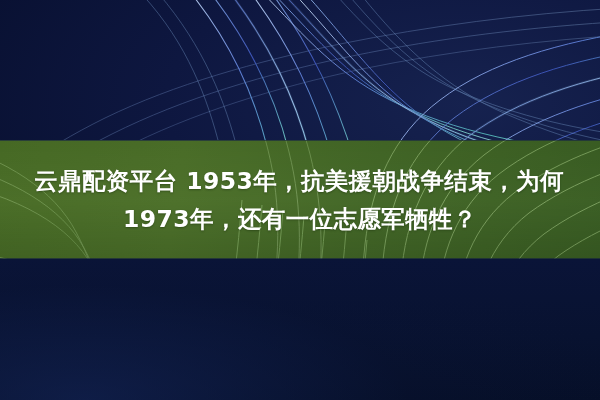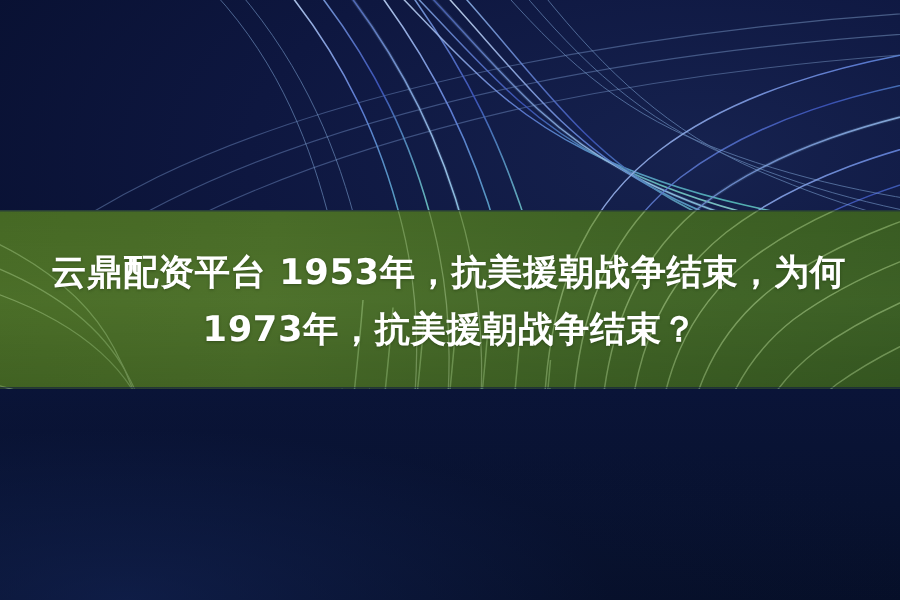--- a/index.html
+++ b/index.html
@@ -264,17 +264,17 @@
         <path d="M 200,-20 C 252,42 276,100 289,152 C 303,208 302,264 291,332 C 281,388 275,418 273,448"></path>
         <path d="M 220,-20 C 272,44 296,102 310,154 C 324,210 324,266 314,334 C 305,390 299,420 297,450"></path>
       </g>
     </svg>
     <div id="banner-tint"></div>
     <div id="banner-top-edge"></div>
     <div id="banner-bottom-edge"></div>
 
     <div id="headline">
       <div class="hl-line hl-line-1">云鼎配资平台 1953年，抗美援朝战争结束，为何</div>
-      <div class="hl-line hl-line-2">1973年，抗美援朝战争结束？</div>
+      <div class="hl-line hl-line-2">1973年，还有一位志愿军牺牲？</div>
     </div>
   </div>
 
 </div>
 
 </body></html>

